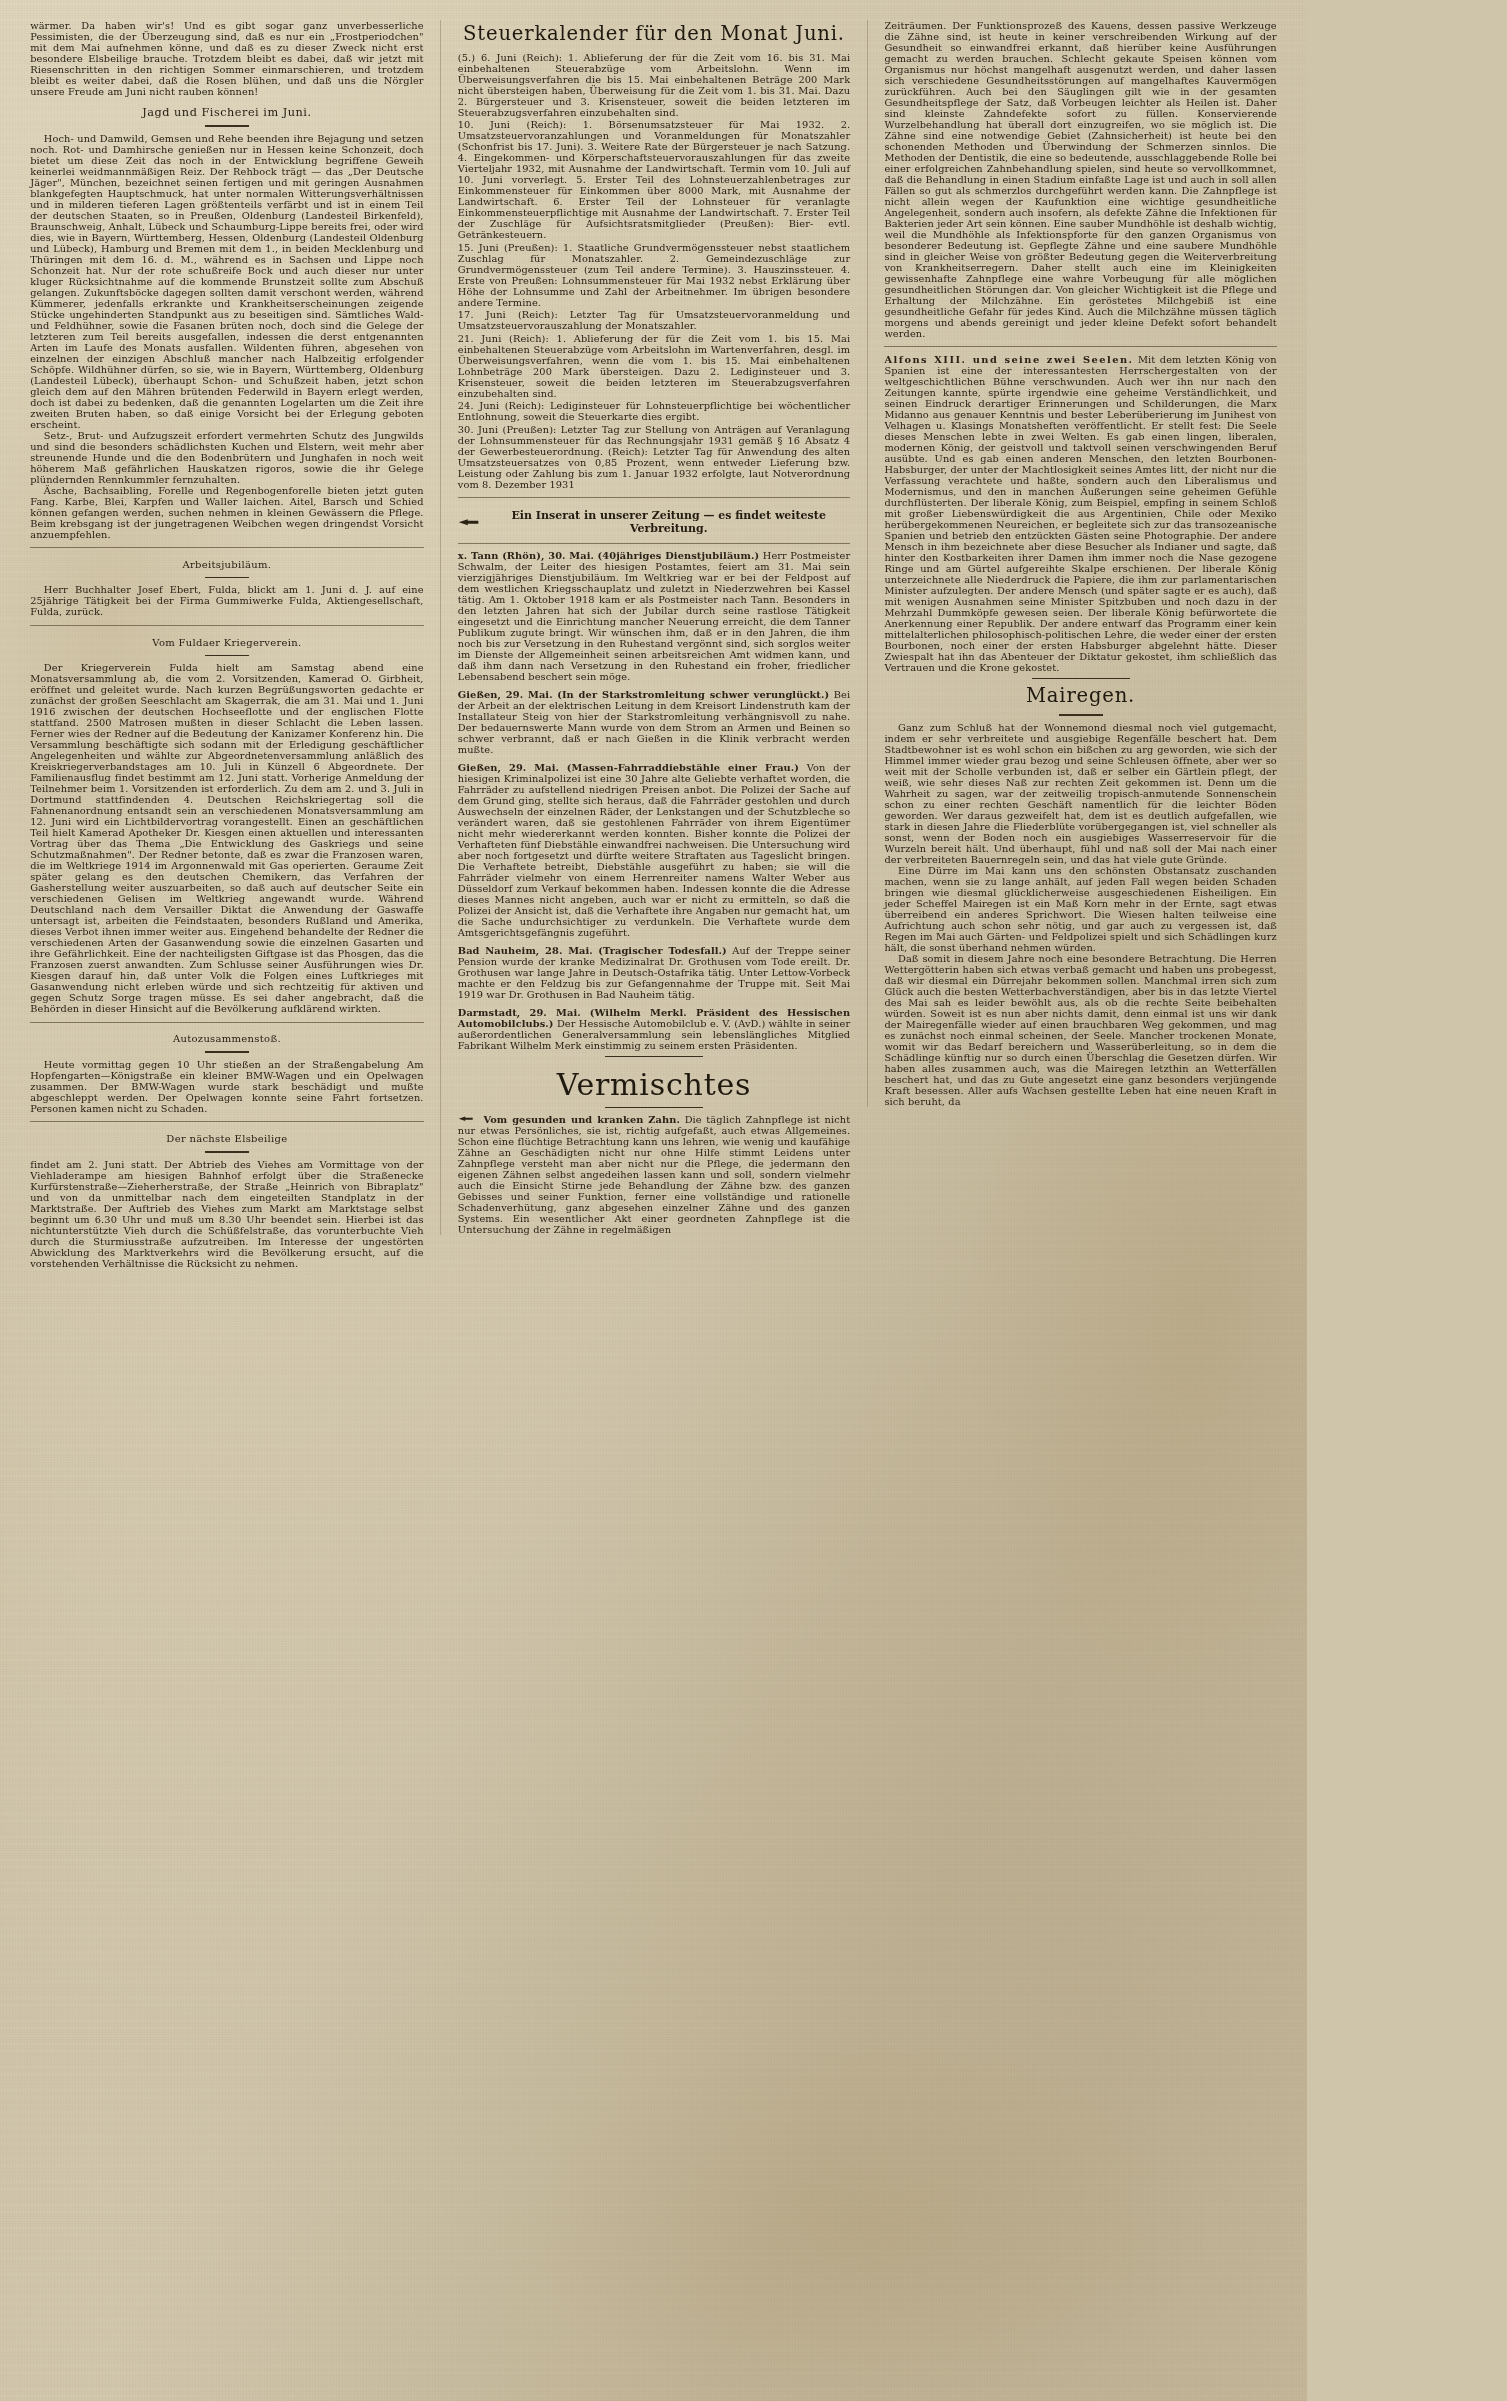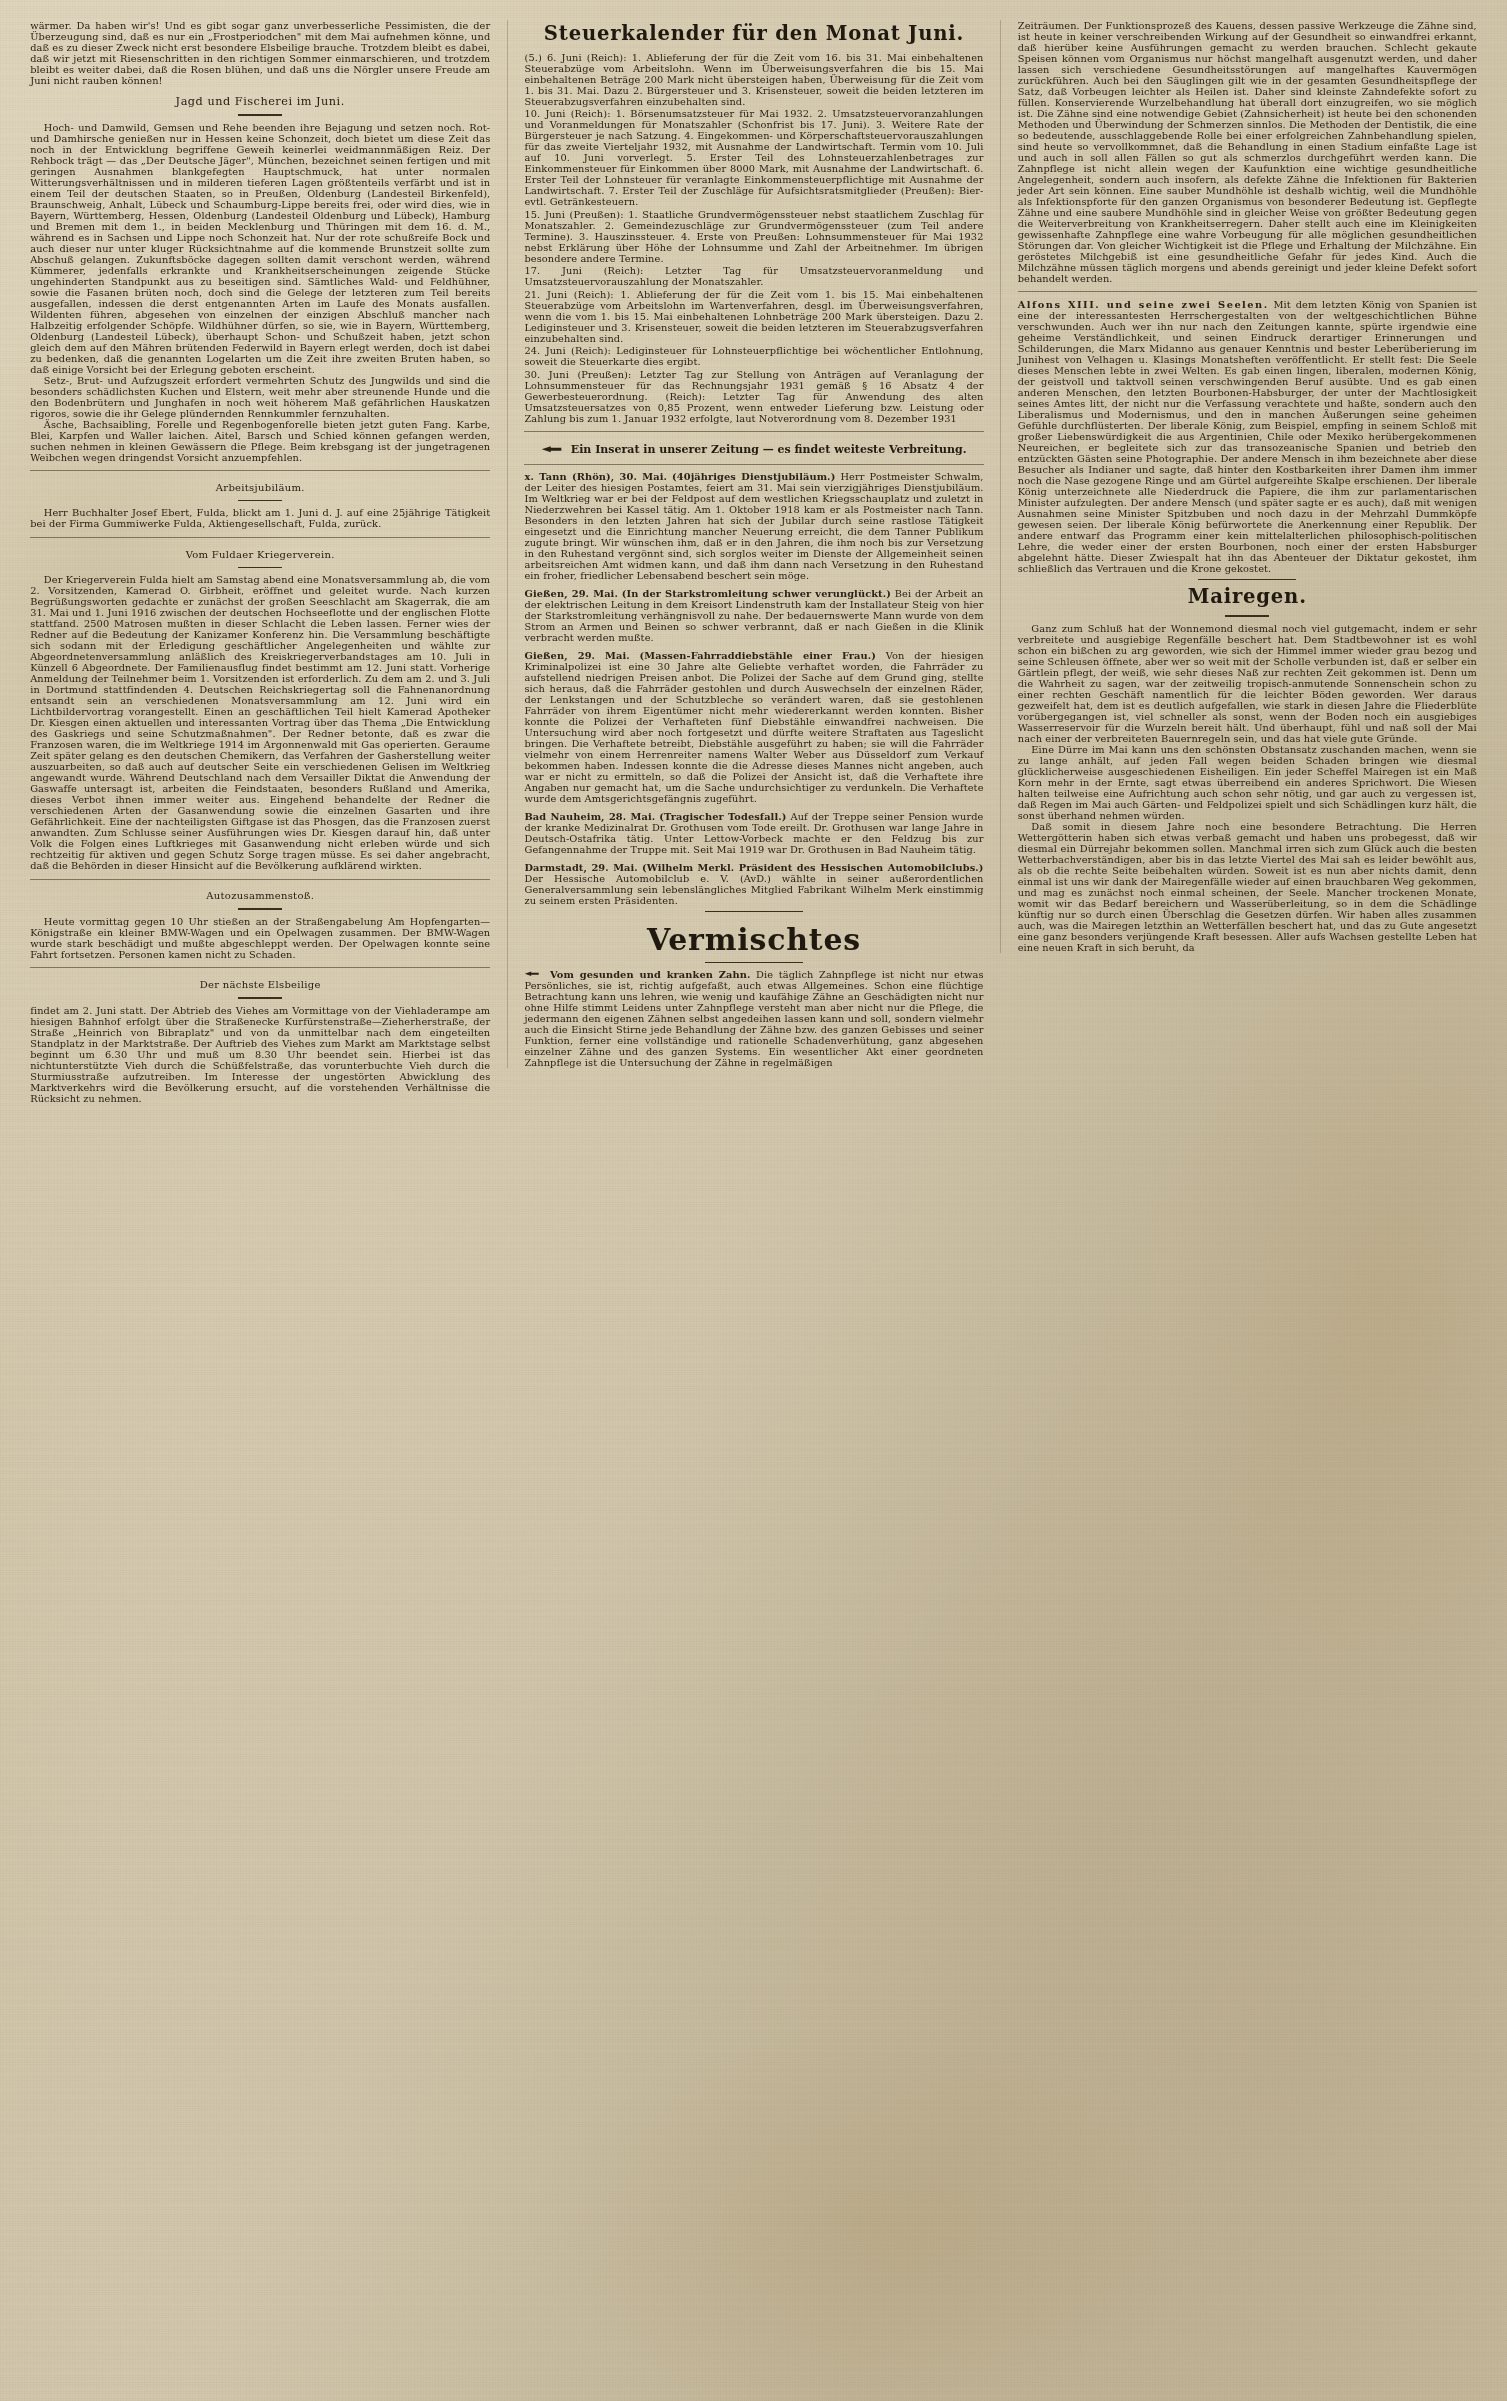--- a/index.html
+++ b/index.html
@@ -3,21 +3,21 @@
 <meta charset="utf-8">
 <style>
   html, body { margin:0; padding:0; }
   body {
     width:1507px;
     background:#cfc5ab;
     font-family:"DejaVu Serif", serif;
   }
   .page {
     position:relative;
-    width:1507px;
+    width:1307px;
     min-height:2401px;
     background:
       radial-gradient(ellipse at 20% 10%, rgba(255,250,230,0.30), rgba(0,0,0,0) 60%),
       radial-gradient(ellipse at 85% 85%, rgba(120,95,60,0.18), rgba(0,0,0,0) 65%),
       linear-gradient(115deg,#d4cab0 0%,#cdc2a6 25%,#d2c8ae 50%,#c9bda0 75%,#cfc4a8 100%);
     box-sizing:border-box;
     padding:19.6px 13.6px 22.6px 13.6px;
     overflow:hidden;
   }
   .grain {
@@ -74,21 +74,21 @@
     margin:9.8px 0 2.3px 0;
     color:#241c11;
     letter-spacing:0.5px;
   }
   .sec-head.small {
     font-size:10px;
     letter-spacing:0.3px;
   }
   .big-head {
     text-align:center;
-    font-weight:bold;
+    font-weight:normal;
     font-size:19.6px;
     line-height:22.6px;
     margin:3px 0 6.8px 0;
     color:#1f190f;
     letter-spacing:0.8px;
   }
   .big-head.vm {
     font-size:30px;
     line-height:29px;
     margin:13.6px 0 7.5px 0;

